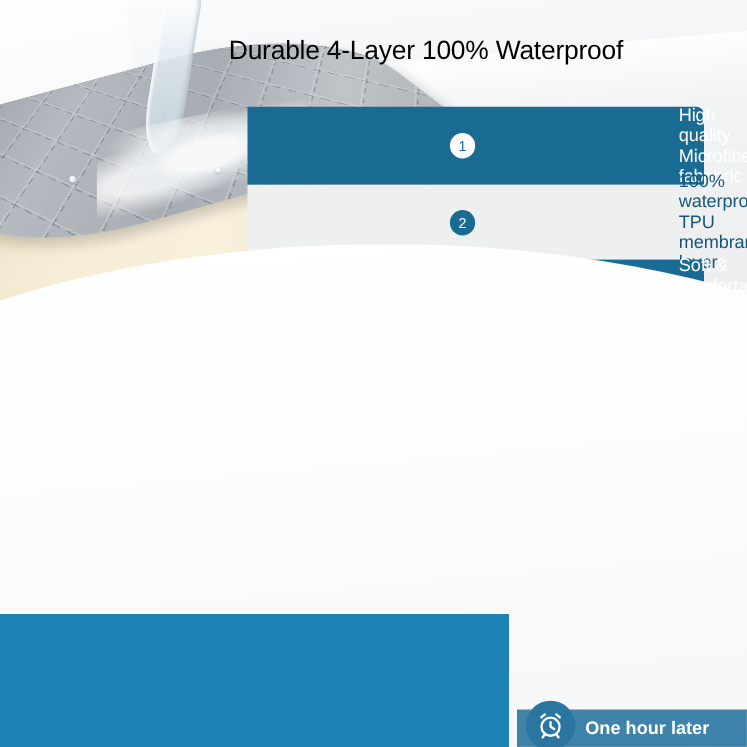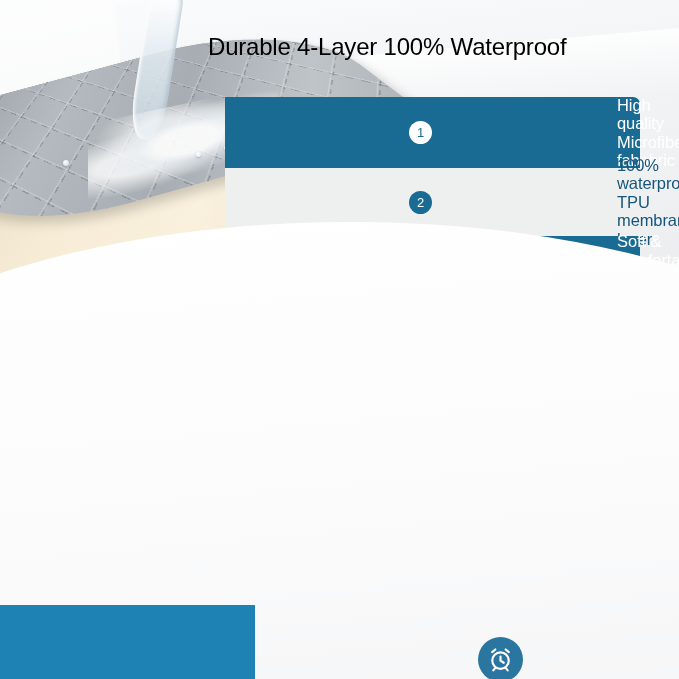--- a/index.html
+++ b/index.html
@@ -253,14 +253,17 @@
   <div id="clock-badge">
     <svg width="27" height="27" viewBox="0 0 24 24" fill="none" stroke="#ffffff" stroke-width="1.9" stroke-linecap="round">
       <circle cx="12" cy="13" r="7.3"></circle>
       <path d="M12 9.3V13l2.9 1.9"></path>
       <path d="M4.6 5.4 7.4 3.1"></path>
       <path d="M19.4 5.4 16.6 3.1"></path>
       <path d="M7.2 19.6 5.6 21.6"></path>
       <path d="M16.8 19.6 18.4 21.6"></path>
     </svg>
   </div>
+  <div id="label-right">
+    <span>One hour later</span>
+  </div>
 
 </div>
 
 </body></html>

